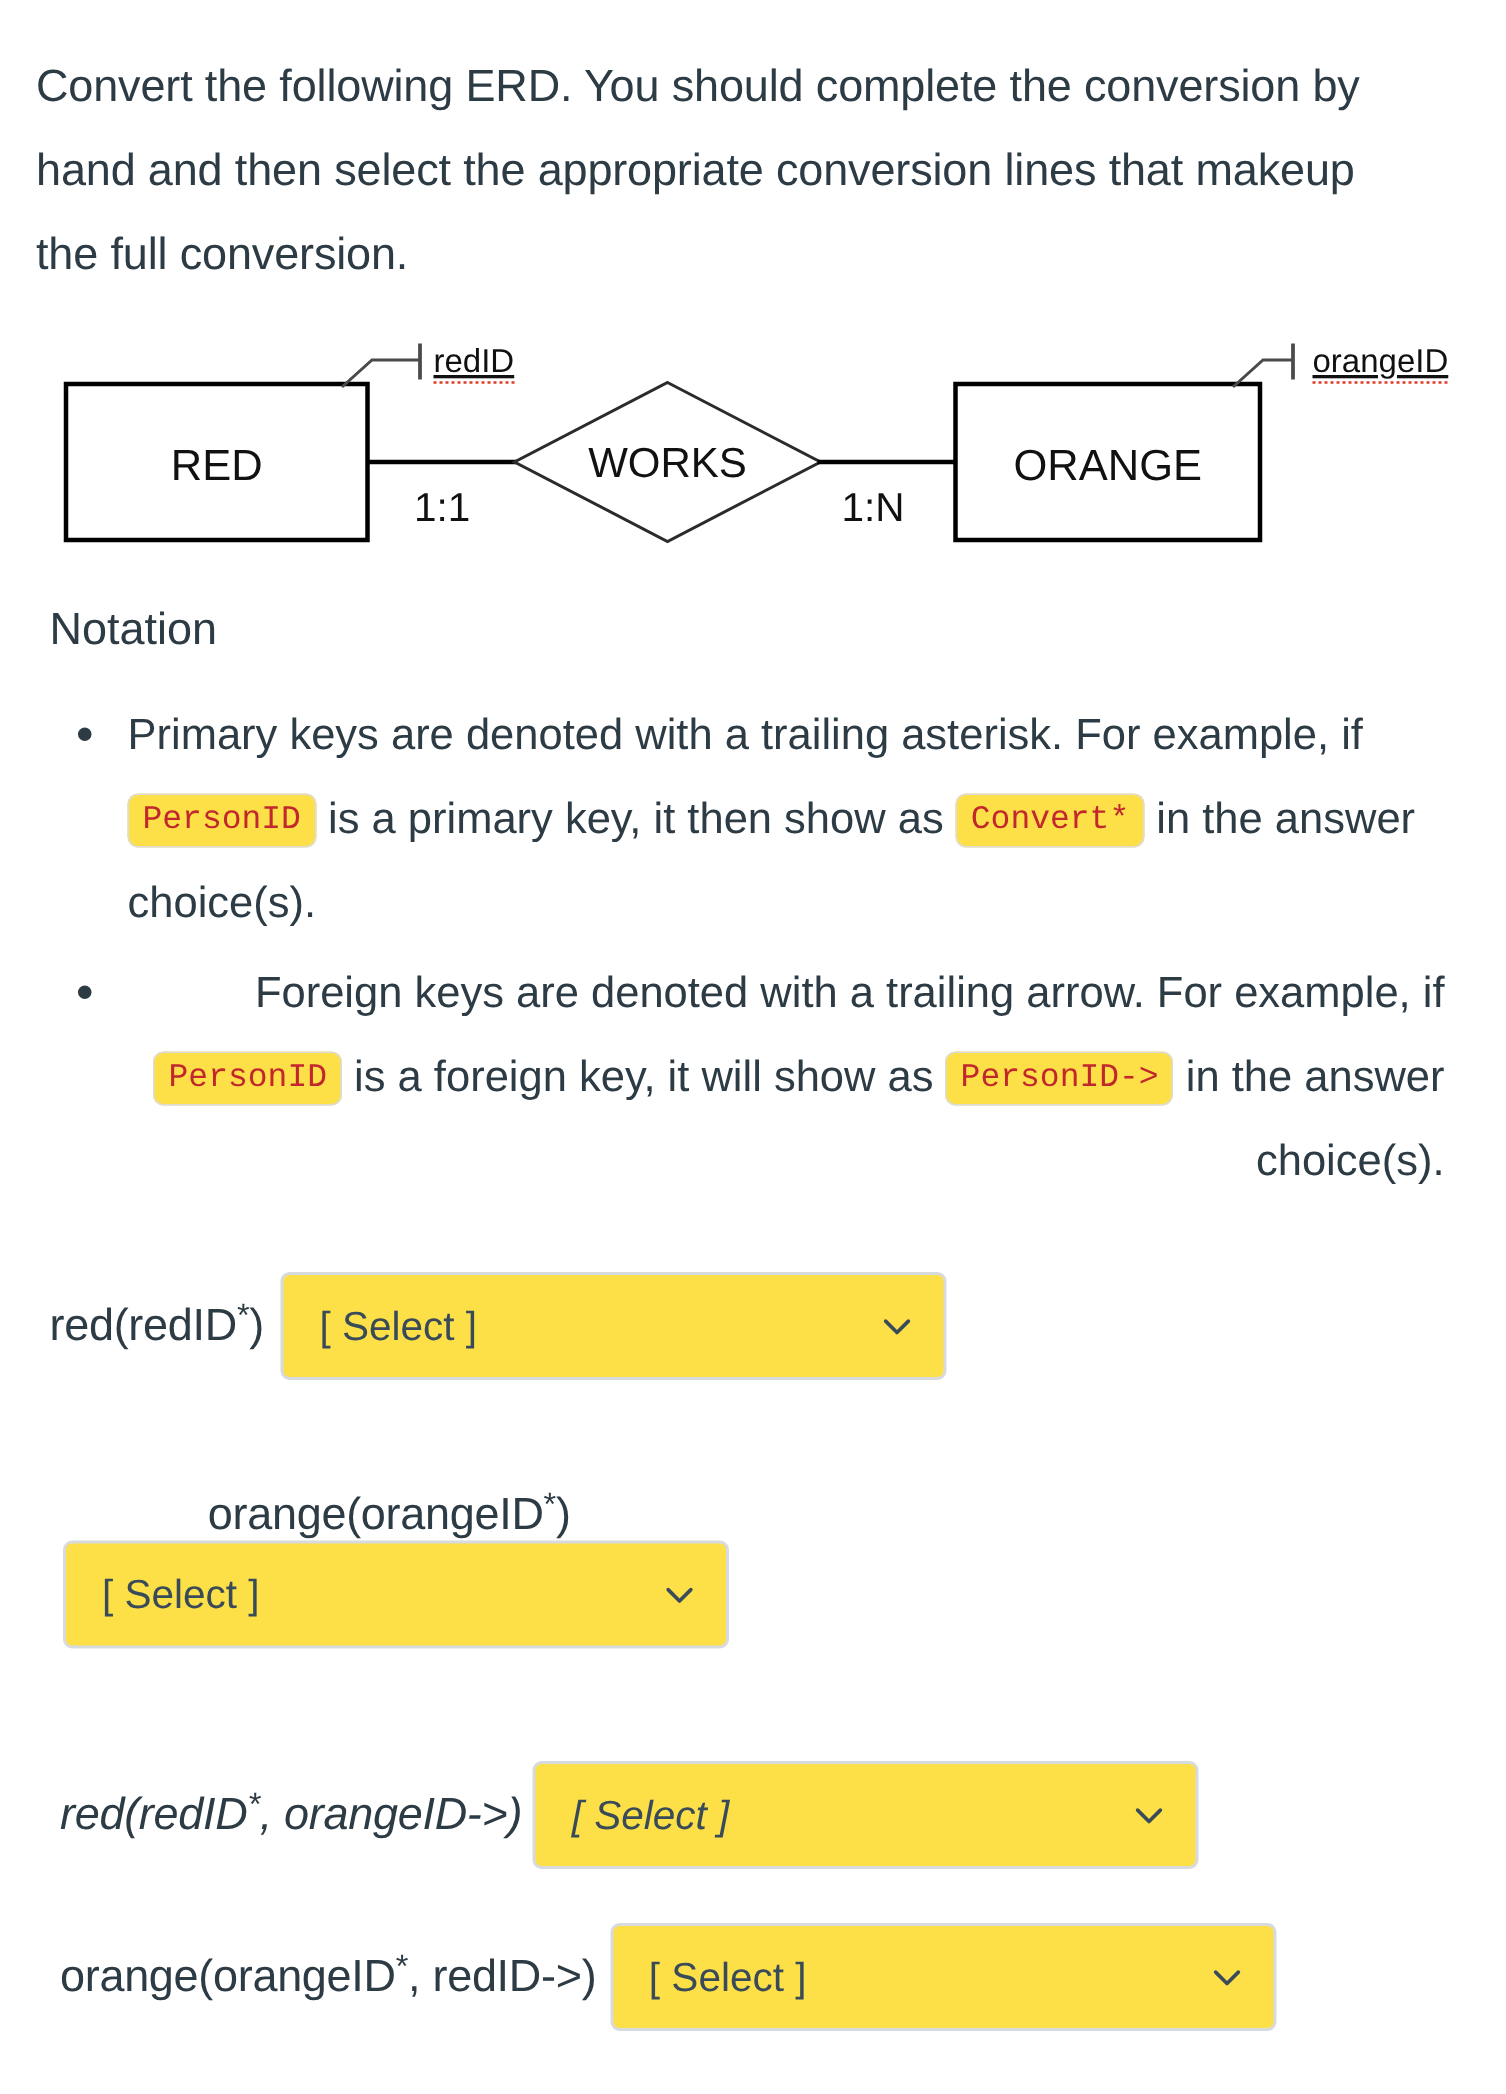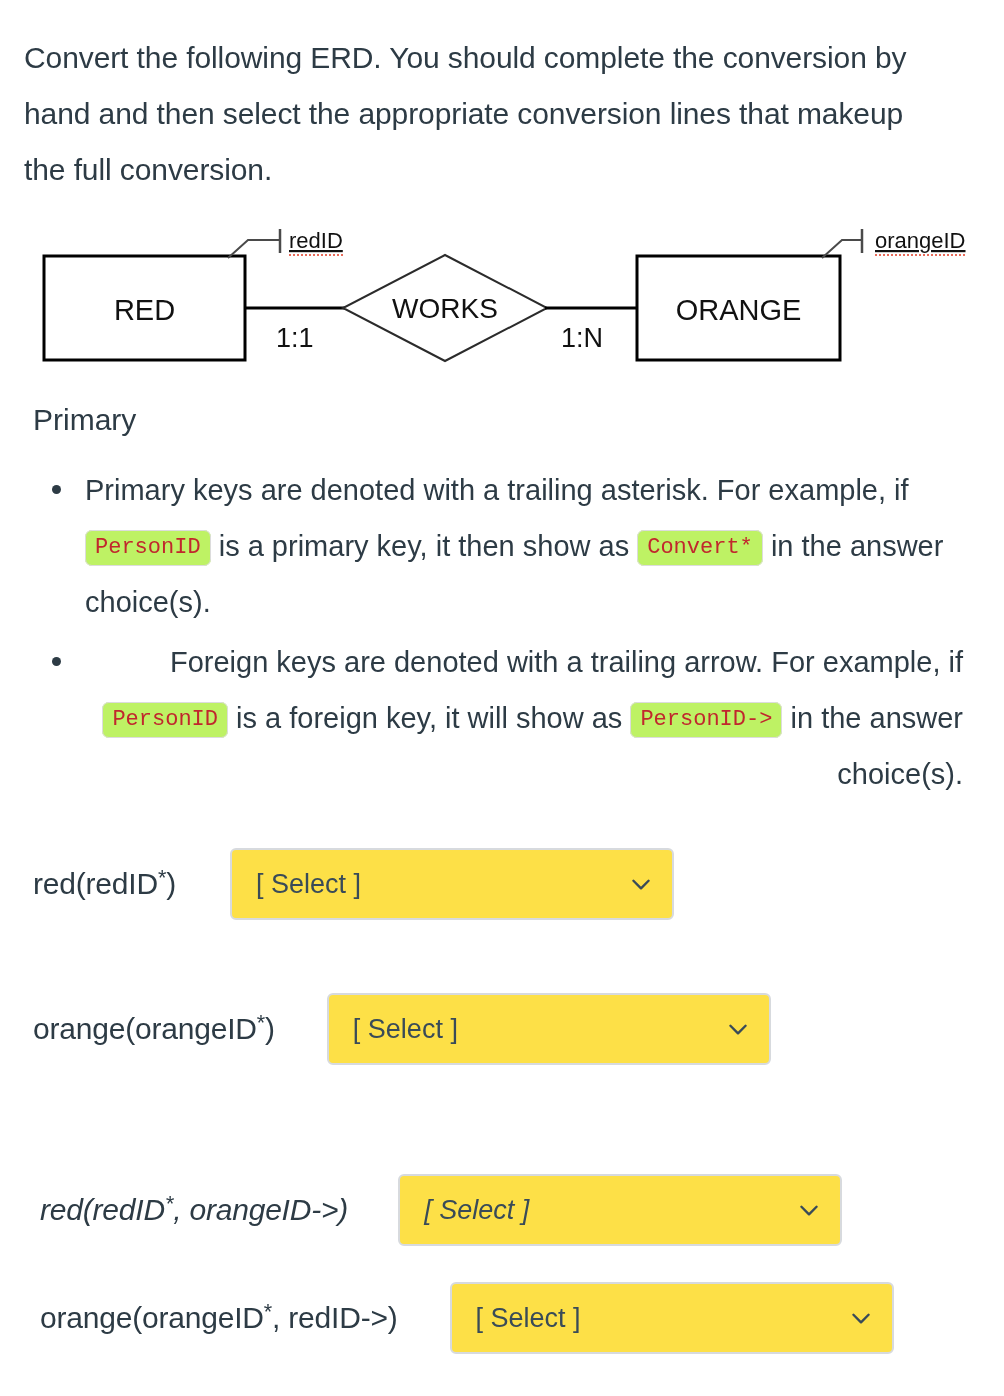--- a/index.html
+++ b/index.html
@@ -76,35 +76,34 @@
     top: 23px;
     width: 9px;
     height: 9px;
     background: #2D3B45;
     border-radius: 50%;
   }
   code.chip {
     font-family: "Liberation Mono", monospace;
     font-size: 22px;
     color: #C1272D;
-    background: #bef264;
+    background: #fde047;
     border: 1px solid #DCDCDC;
     border-radius: 7px;
     padding: 4px 9px 5px 9px;
     white-space: nowrap;
     vertical-align: 3px;
     line-height: 1;
   }
 
   
   .row {
     position: absolute;
     display: flex;
     align-items: center;
-    gap: 43px;
   }
   .row-label {
     font-size: 30px;
     color: #2D3B45;
     white-space: nowrap;
     letter-spacing: -0.2px;
   }
   .row-label sup {
     font-size: 0.72em;
     vertical-align: 0.42em;
@@ -129,21 +128,21 @@
   }
   .chevron {
     width: 26px;
     height: 26px;
     flex: 0 0 auto;
     margin-left: 20px;
   }
   .chevron svg { display: block; }
 
   #row1 { left: 33px;  top: 848px; }
-  #row2 { left: 33px;  top: 993px; }
+  #row2 { left: 33px;  top: 993px; flex-direction: column; }
   #row3 { left: 40px;  top: 1174px; font-style: italic; }
   #row4 { left: 40px;  top: 1282px; }
 
   #row1 .select-box { width: 444px; margin-left: 11px; }
   #row2 .select-box { width: 444px; margin-left: 9px; }
   #row3 .select-box { width: 444px; margin-left: 7px; }
   #row4 .select-box { width: 444px; margin-left: 9px; }
 </style>
 </head>
 <body>
@@ -175,21 +174,21 @@
     <text class="erd-label" x="738.5" y="110" text-anchor="middle" font-size="29">ORANGE</text>
 
     <polyline points="822,48 842,30 862,30" fill="none" stroke="#4a4a4a" stroke-width="2"></polyline>
     <line x1="862" y1="19" x2="862" y2="43" stroke="#4a4a4a" stroke-width="2.5"></line>
 
     <text class="erd-label" x="875" y="38" font-size="22" text-decoration="underline">orangeID</text>
     <line x1="875" y1="45" x2="966" y2="45" stroke="#e03b24" stroke-width="1.6" stroke-dasharray="2 2"></line>
   </svg>
 </div>
 
-<div class="notation-head">Primary</div>
+<div class="notation-head">Notation</div>
 
 <ul class="notation-list">
   <li>
     <span class="bullet"></span><span>Primary keys are denoted with a trailing asterisk. For example, if</span>
     <code class="chip">PersonID</code>
     <span>is a primary key, it then show as</span>
     <code class="chip">Convert*</code>
     <span>in the answer choice(s).</span>
   </li>
   <li>

